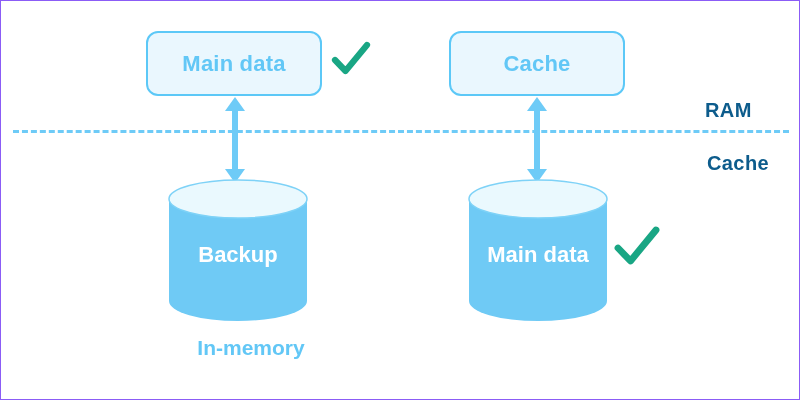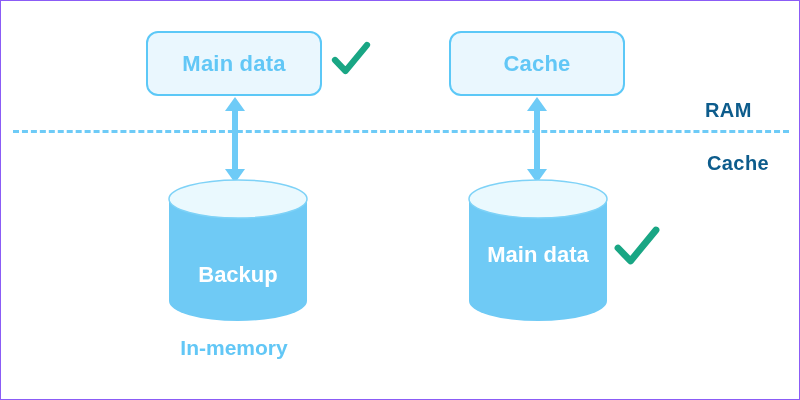--- a/index.html
+++ b/index.html
@@ -91,34 +91,34 @@
 
   .cyl-text {
     position: absolute;
     color: #ffffff;
     font-size: 22px;
     font-weight: bold;
     white-space: nowrap;
     text-align: center;
     line-height: 1;
   }
-  #cyl-text-backup    { left: 166px; top: 243px; width: 142px; margin-top: 20px; }
+  #cyl-text-backup    { left: 166px; top: 243px; width: 142px; }
   #cyl-text-main-data { left: 466px; top: 243px; width: 142px; }
 
   
   .caption {
     position: absolute;
     color: #62c7f6;
     font-size: 21px;
     font-weight: bold;
     text-align: center;
     white-space: nowrap;
     line-height: 1;
   }
-  #caption-in-memory { left: 133px; top: 336px; width: 200px; }
+  #caption-in-memory { left: 150px; top: 336px; width: 200px; }
   #caption-on-disk   { left: 437px; top: 336px; width: 200px; }
 </style>
 </head>
 <body>
 
 <div id="canvas">
 
   <div class="mem-box" id="box-main-data">
     <span class="mem-label">Main data</span>
   </div>

